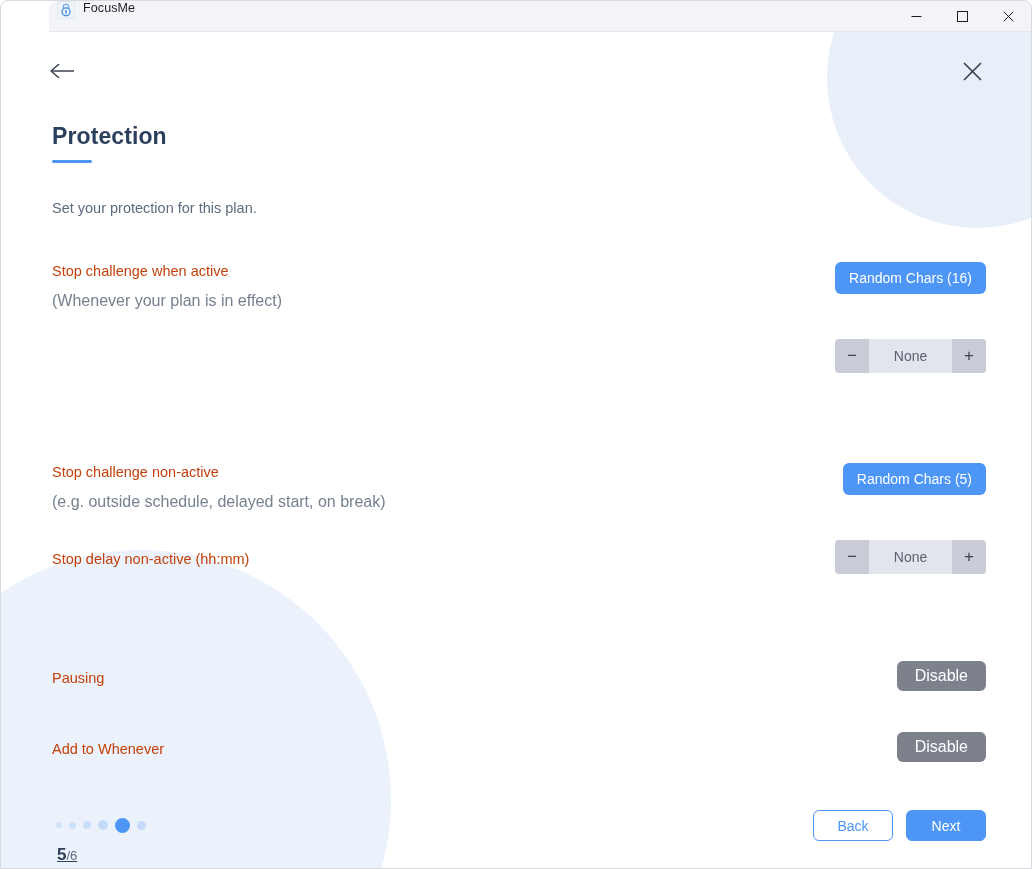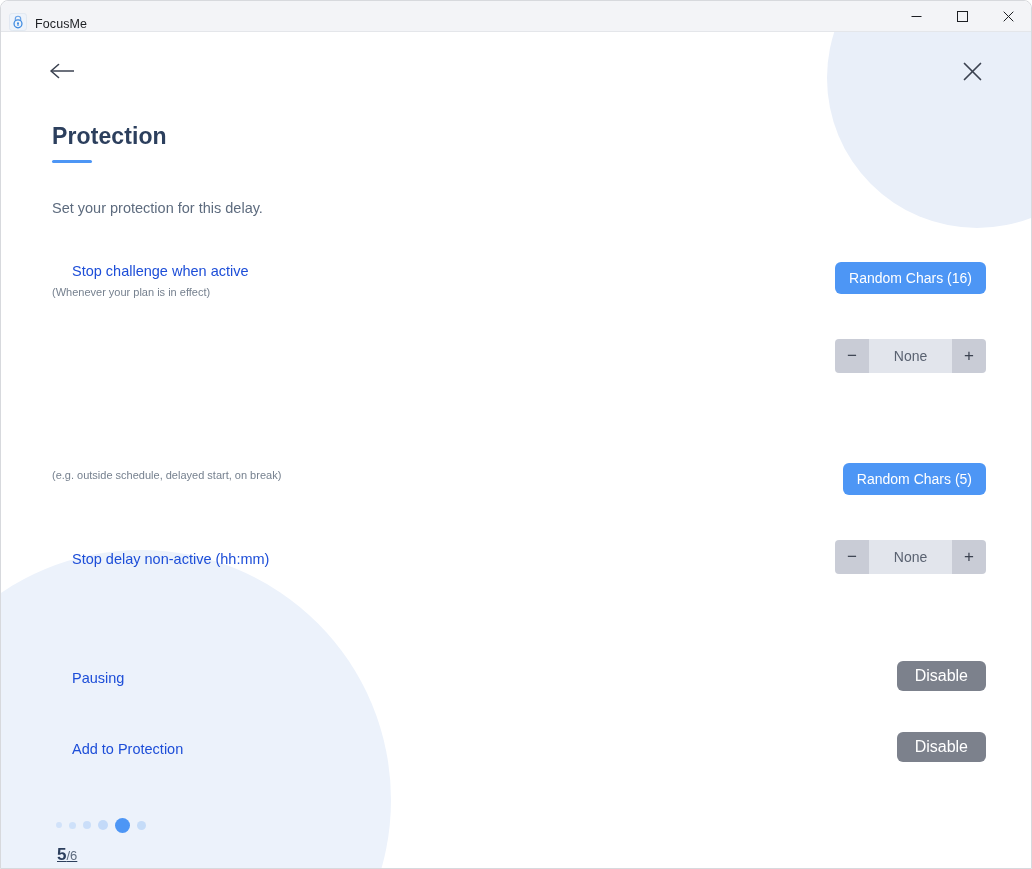--- a/index.html
+++ b/index.html
@@ -24,22 +24,23 @@
     overflow: hidden;
   }
 
   
   .titlebar {
     position: relative;
     height: 30px;
     background: #f3f4f7;
     border-bottom: 1px solid #e4e6ea;
     display: flex;
-    align-items: flex-end;
+    align-items: flex-start;
     border-radius: 7px 7px 0 0;
+    margin-left: 48px;
   }
   .app-icon {
     width: 18px;
     height: 18px;
     margin-left: 8px;
     margin-right: 8px;
     flex: none;
     display: block;
   }
   .app-title {
@@ -145,29 +146,28 @@
   }
 
   
   .row {
     position: absolute;
     left: 51px;
     right: 45px;
   }
   .row-label {
     font-size: 14.5px;
-    color: #1d4ed8;
+    color: #c2410c;
     line-height: 18px;
-    margin-left: 20px;
   }
   .row-sub {
-    font-size: 11px;
+    font-size: 16px;
     color: #76818f;
     line-height: 17px;
-    margin-top: 4px;
+    margin-top: 12px;
   }
 
   .ctl {
     position: absolute;
   }
 
   
   .btn-blue {
     background: #4d96f5;
     color: #ffffff;
@@ -339,39 +339,40 @@
 
       <div class="close-x">
         <svg width="19" height="19" viewBox="0 0 19 19">
           <line x1="1.5" y1="1.5" x2="17.5" y2="17.5" stroke="#3b4250" stroke-width="1.7" stroke-linecap="round"></line>
           <line x1="17.5" y1="1.5" x2="1.5" y2="17.5" stroke="#3b4250" stroke-width="1.7" stroke-linecap="round"></line>
         </svg>
       </div>
 
       <div class="page-title">Protection</div>
       <div class="title-underline"></div>
-      <div class="subtitle">Set your protection for this delay.</div>
+      <div class="subtitle">Set your protection for this plan.</div>
 
       <div class="row" style="top:230px;">
         <div class="row-label">Stop challenge when active</div>
         <div class="row-sub">(Whenever your plan is in effect)</div>
       </div>
       <div class="ctl" style="top:230px; right:45px;">
         <button class="btn-blue">Random Chars (16)</button>
       </div>
 
       <div class="ctl" style="top:307px; right:45px;">
         <div class="stepper">
           <button class="step-btn">−</button>
           <div class="step-val">None</div>
           <button class="step-btn">+</button>
         </div>
       </div>
 
       <div class="row" style="top:431px;">
+        <div class="row-label">Stop challenge non-active</div>
         <div class="row-sub">(e.g. outside schedule, delayed start, on break)</div>
       </div>
       <div class="ctl" style="top:431px; right:45px;">
         <button class="btn-blue">Random Chars (5)</button>
       </div>
 
       <div class="row" style="top:518px;">
         <div class="row-label">Stop delay non-active (hh:mm)</div>
       </div>
       <div class="ctl" style="top:508px; right:45px;">
@@ -383,35 +384,39 @@
       </div>
 
       <div class="row" style="top:637px;">
         <div class="row-label">Pausing</div>
       </div>
       <div class="ctl" style="top:629px; right:45px;">
         <button class="btn-gray">Disable</button>
       </div>
 
       <div class="row" style="top:708px;">
-        <div class="row-label">Add to Protection</div>
+        <div class="row-label">Add to Whenever</div>
       </div>
       <div class="ctl" style="top:700px; right:45px;">
         <button class="btn-gray">Disable</button>
       </div>
 
       <div class="dots">
         <span class="dot" style="width: 6px; height: 6px; background: rgb(188, 214, 248); opacity: 0.55;"></span>
         <span class="dot" style="width: 7px; height: 7px; background: rgb(188, 214, 248); opacity: 0.62;"></span>
         <span class="dot" style="width: 8px; height: 8px; background: rgb(188, 214, 248); opacity: 0.7;"></span>
         <span class="dot" style="width: 10px; height: 10px; background: rgb(188, 214, 248); opacity: 0.85;"></span>
         <span class="dot" style="width: 15px; height: 15px; background: rgb(77, 150, 245);"></span>
         <span class="dot" style="width: 9px; height: 9px; background: rgb(188, 214, 248); opacity: 0.8;"></span>
       </div>
 
       <div class="pager">
         <span class="cur">5</span><span class="tot">/6</span>
       </div>
 
+      <div class="nav">
+        <button class="btn-outline">Back</button>
+        <button class="btn-next">Next</button>
+      </div>
 
     </div>
   </div>
 </div>
 
 </body></html>

